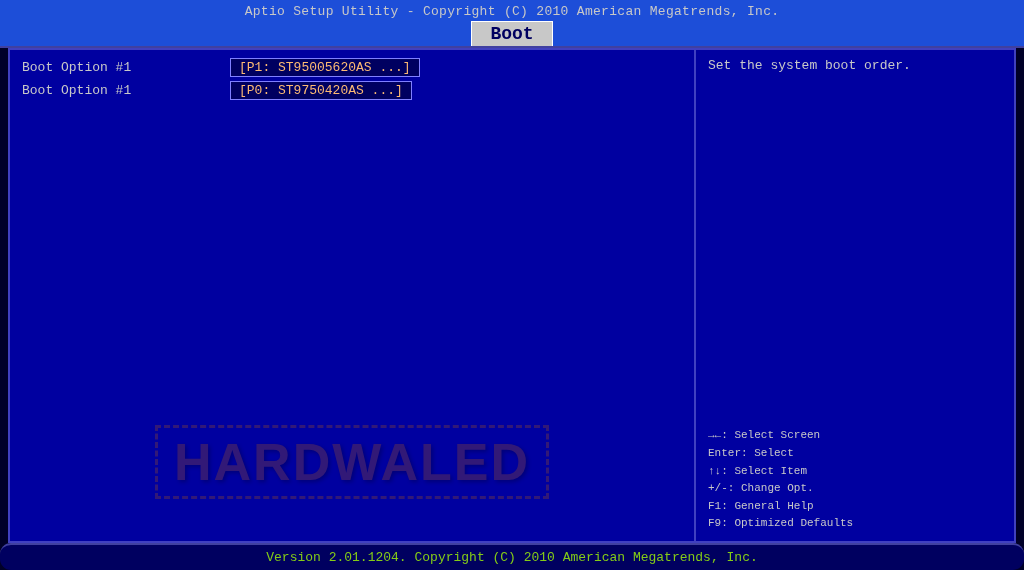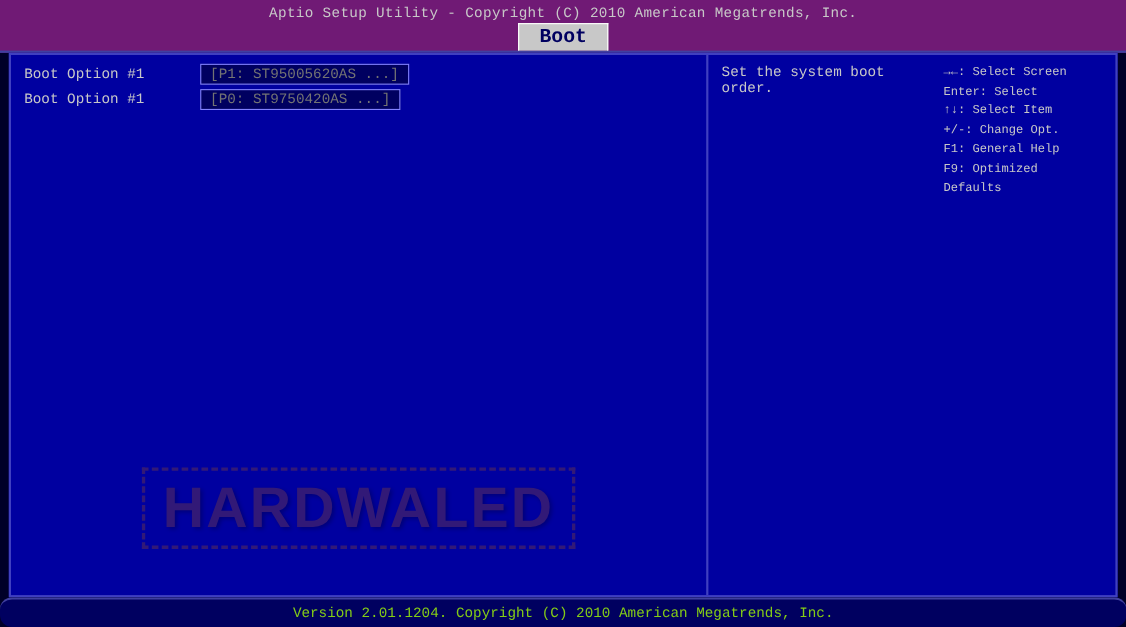--- a/index.html
+++ b/index.html
@@ -9,21 +9,21 @@
       height: 570px;
       background: #000028;
       font-family: 'Courier New', Courier, monospace;
       overflow: hidden;
       display: flex;
       flex-direction: column;
     }
 
     
     .title-bar {
-      background: #701a75;
+      background: #1d4ed8;
       color: #c8c8c8;
       text-align: center;
       font-size: 13px;
       padding: 4px 0 0 0;
       border-bottom: 2px solid #4040a0;
       flex-shrink: 0;
     }
 
     .title-text {
       color: #c8c8c8;
@@ -63,31 +63,32 @@
       flex: 1;
       padding: 8px 12px;
       border-right: 2px solid #4040c0;
       position: relative;
     }
 
     .boot-option-row {
       display: flex;
       align-items: center;
       margin-bottom: 4px;
+      gap: 48px;
     }
 
     .boot-option-label {
       color: #c8c8c8;
       font-size: 13px;
       width: 160px;
       flex-shrink: 0;
     }
 
     .boot-option-value {
-      color: #737373;
+      color: #fdba74;
       font-size: 13px;
       background: #000060;
       padding: 1px 8px;
       border: 1px solid #8080ff;
     }
 
     
     .watermark {
       position: absolute;
       bottom: 42px;
@@ -101,23 +102,24 @@
       letter-spacing: 2px;
       white-space: nowrap;
       text-shadow: 2px 2px 4px #000;
       border: 3px dashed #c86400;
       padding: 4px 16px;
       pointer-events: none;
     }
 
     
     .right-panel {
-      width: 370px;
+      width: 318px;
       padding: 8px 12px;
       display: flex;
+      flex-direction: column;
       flex-shrink: 0;
     }
 
     .help-text {
       color: #c8c8c8;
       font-size: 13px;
       margin-bottom: 4px;
     }
 
     .help-spacer {

